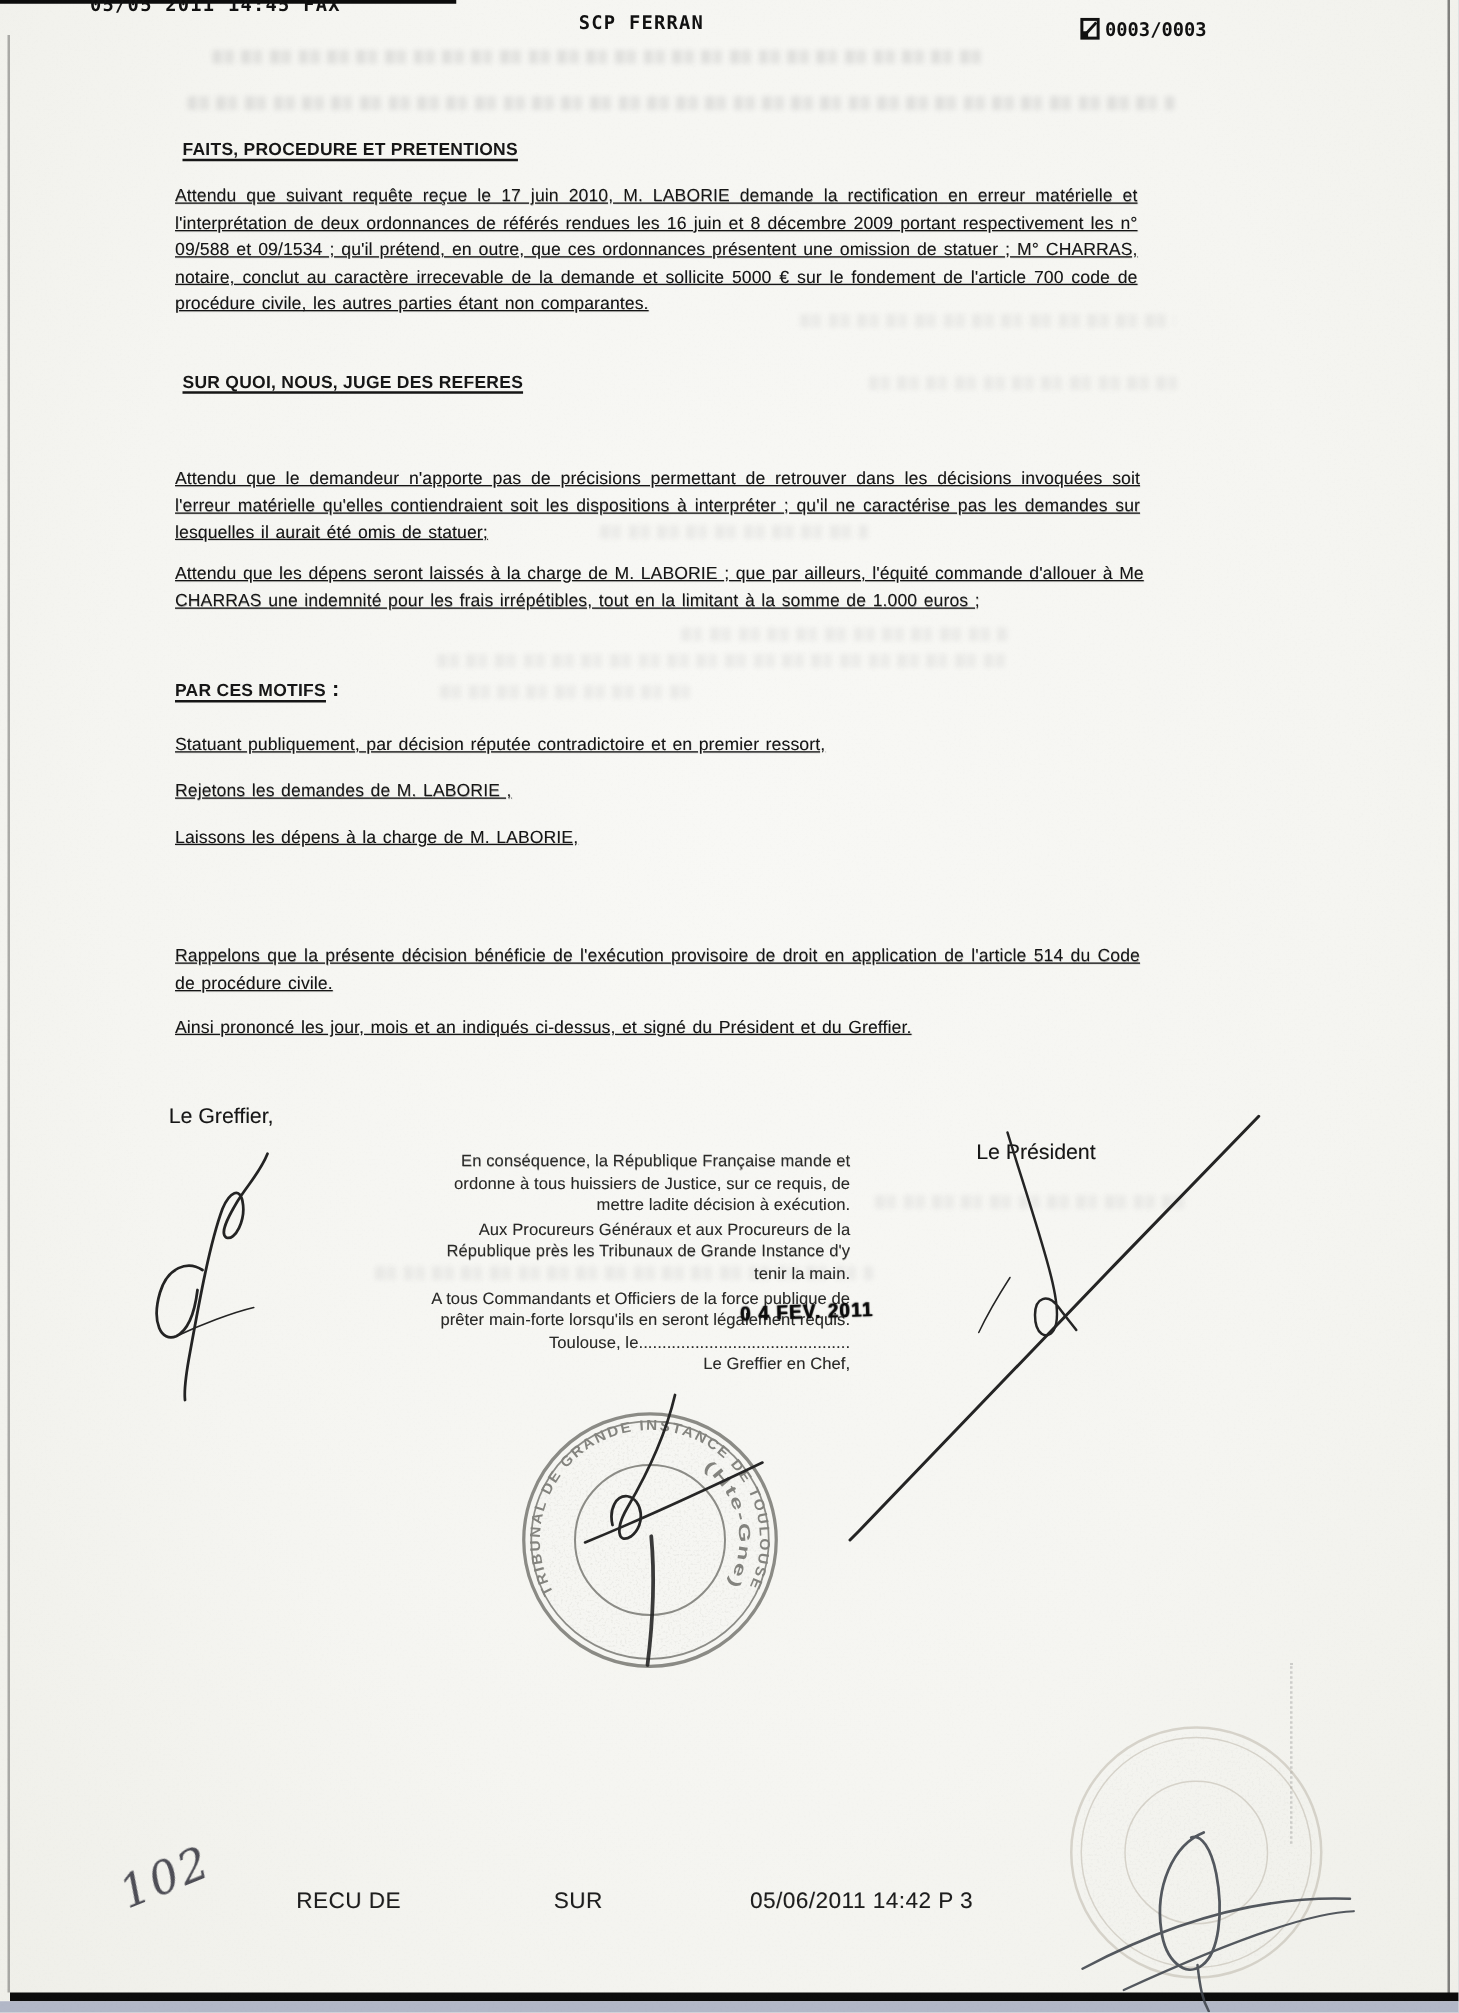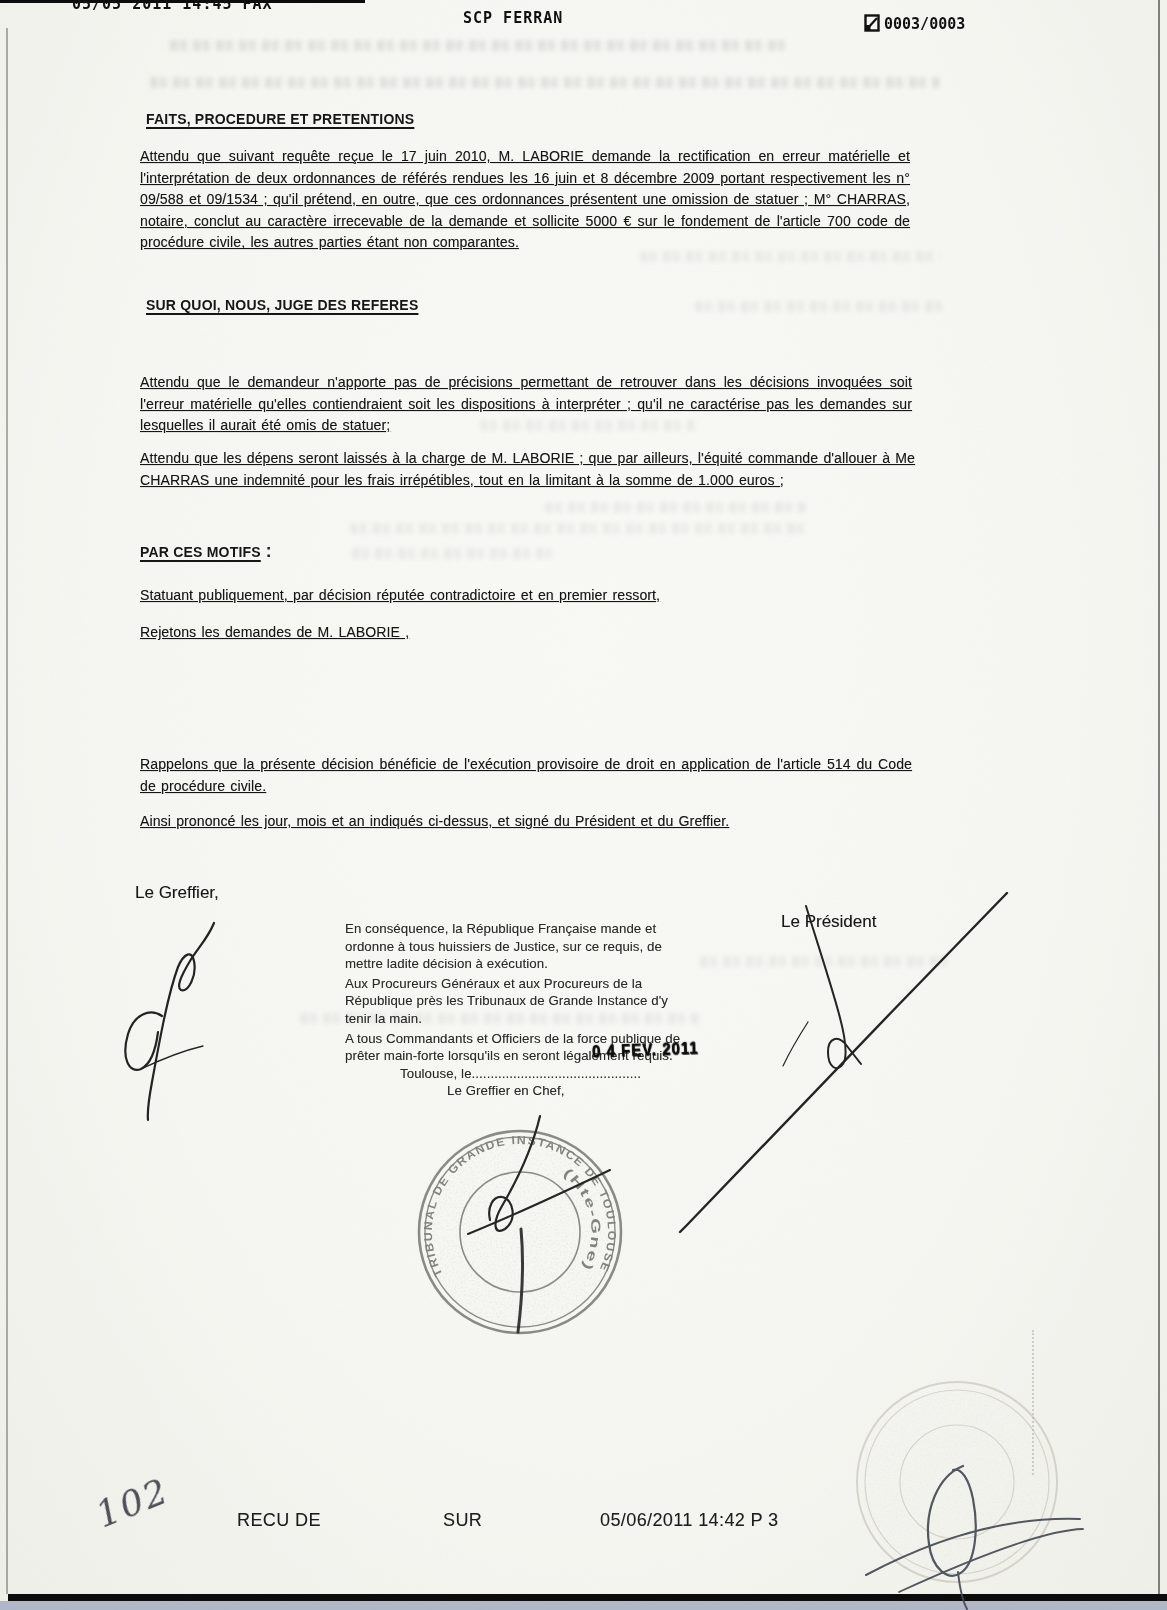--- a/index.html
+++ b/index.html
@@ -90,27 +90,28 @@
   <div class="abs h" style="left:146px;top:297px;">SUR QUOI, NOUS, JUGE DES REFERES</div>
   <div class="abs bt" style="left:140px;top:348px;width:772px;margin-top:24px;">Attendu que le demandeur n'apporte pas de précisions permettant de retrouver dans les décisions invoquées soit l'erreur matérielle qu'elles contiendraient soit les dispositions à interpréter ; qu'il ne caractérise pas les demandes sur lesquelles il aurait été omis de statuer;</div>
   <div class="abs bt" style="left:140px;top:448px;width:775px;">Attendu que les dépens seront laissés à la charge de  M. LABORIE ; que par ailleurs, l'équité commande d'allouer à Me CHARRAS une indemnité pour les frais irrépétibles, tout en la limitant à la somme de 1.000 euros ;</div>
 
   <div class="abs" style="left:140px;top:541px;">
     <span class="h">PAR  CES  MOTIFS</span><span style="font-weight:700;font-size:17.5px;"> :</span>
   </div>
 
   <div class="abs bt bt-last" style="left:140px;top:585px;width:775px;">Statuant publiquement, par décision réputée contradictoire et en premier ressort,</div>
   <div class="abs bt bt-last" style="left:140px;top:622px;width:775px;">Rejetons les demandes de M. LABORIE ,</div>
+  <div class="abs bt bt-last" style="left:140px;top:659px;width:775px;">Laissons les dépens à la charge de M. LABORIE,</div>
   <div class="abs bt" style="left:140px;top:754px;width:772px;">Rappelons que la présente décision bénéficie de l'exécution provisoire de droit en application de l'article 514 du Code  de procédure civile.</div>
   <div class="abs bt bt-last" style="left:140px;top:811px;width:780px;">Ainsi prononcé les jour, mois et an indiqués ci-dessus, et signé du Président et du Greffier.</div>
 
   <div class="abs lbl" style="left:135px;top:883px;">Le Greffier,</div>
   <div class="abs lbl" style="left:781px;top:883px;margin-top:29px;">Le Président</div>
 
-  <div class="abs exec" style="left:345px;top:920px;">
+  <div class="abs exec" style="left:345px;top:920px;text-align:right;">
     <div>En conséquence, la République Française mande et</div>
     <div>ordonne à tous huissiers de Justice, sur ce requis, de</div>
     <div>mettre ladite décision à exécution.</div>
     <div class="gap">Aux Procureurs Généraux et aux Procureurs de la</div>
     <div>République près les Tribunaux de Grande Instance d'y</div>
     <div>tenir la main.</div>
     <div class="gap">A tous Commandants et Officiers de la force publique de</div>
     <div>prêter main-forte lorsqu'ils en seront légalement requis.</div>
     <div class="ind1">Toulouse, le.............................................</div>
     <div class="ind2">Le Greffier en Chef,</div>

